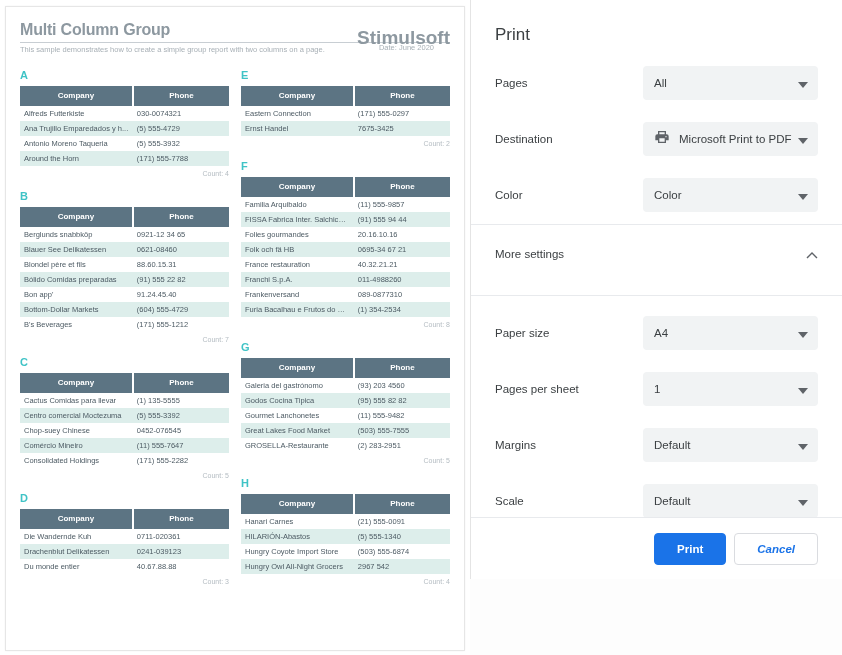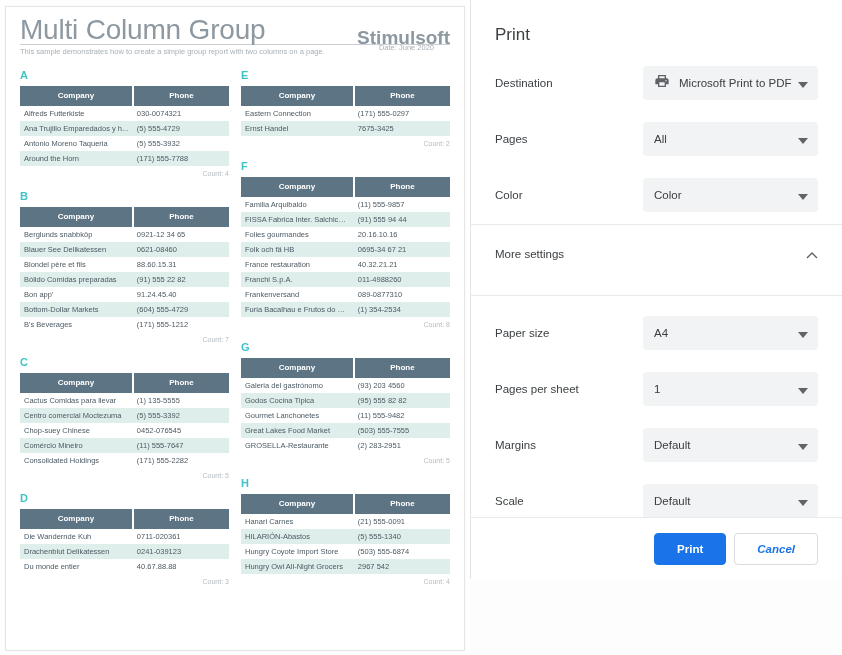--- a/index.html
+++ b/index.html
@@ -23,21 +23,21 @@
     background: #ffffff;
     border: 1px solid #e6e6e6;
     box-shadow: 0 0 2px rgba(0,0,0,.05);
     padding: 12px 14px 0 14px;
     position: relative;
     overflow: hidden;
   }
 
   .rep-header { position: relative; height: 42px; }
   .rep-title {
-    font-size: 28px; font-weight: normal; color: #8d98a0;
+    font-size: 16px; font-weight: bold; color: #8d98a0;
     letter-spacing: -.2px; line-height: 22px;
     display: inline-block;
   }
   .rep-brand {
     font-size: 19px; font-weight: bold; color: #8d98a0;
     position: absolute; right: 0; top: 8px; line-height: 22px;
   }
   .rep-rule { border-bottom: 1px solid #c8ced3; margin-top: 1px; }
   .rep-sub {
     font-size: 7.5px; color: #a8b0b6; padding-top: 2px; line-height: 10px;
@@ -432,40 +432,40 @@
   </div>
 
   <div class="print-pane">
     <div class="print-scroll">
 
       <div class="print-title">Print</div>
 
       <div class="pd-section divided">
 
         <div class="pd-row">
+          <div class="pd-label">Pages</div>
+          <div class="pd-select">
+            <span class="val">All</span>
+            <span class="caret">
+              <svg width="10" height="6" viewBox="0 0 10 6">
+                  <path fill="#5f6368" d="M0 0h10L5 6z"></path>
+                </svg>
+            </span>
+          </div>
+        </div>
+
+        <div class="pd-row">
           <div class="pd-label">Destination</div>
           <div class="pd-select">
             <span class="printer-icon">
               <svg width="16" height="16" viewBox="0 0 24 24">
                   <path fill="#5f6368" d="M19 8h-1V3H6v5H5a3 3 0 0 0-3 3v6h4v4h12v-4h4v-6a3 3 0 0 0-3-3zM8 5h8v3H8V5zm8 14H8v-5h8v5zm3-7.5a1 1 0 1 1-1-1 1 1 0 0 1 1 1z"></path>
                 </svg>
             </span>
             <span class="val">Microsoft Print to PDF</span>
-            <span class="caret">
-              <svg width="10" height="6" viewBox="0 0 10 6">
-                  <path fill="#5f6368" d="M0 0h10L5 6z"></path>
-                </svg>
-            </span>
-          </div>
-        </div>
-
-        <div class="pd-row">
-          <div class="pd-label">Pages</div>
-          <div class="pd-select">
-            <span class="val">All</span>
             <span class="caret">
               <svg width="10" height="6" viewBox="0 0 10 6">
                   <path fill="#5f6368" d="M0 0h10L5 6z"></path>
                 </svg>
             </span>
           </div>
         </div>
 
         <div class="pd-row">
           <div class="pd-label">Color</div>

